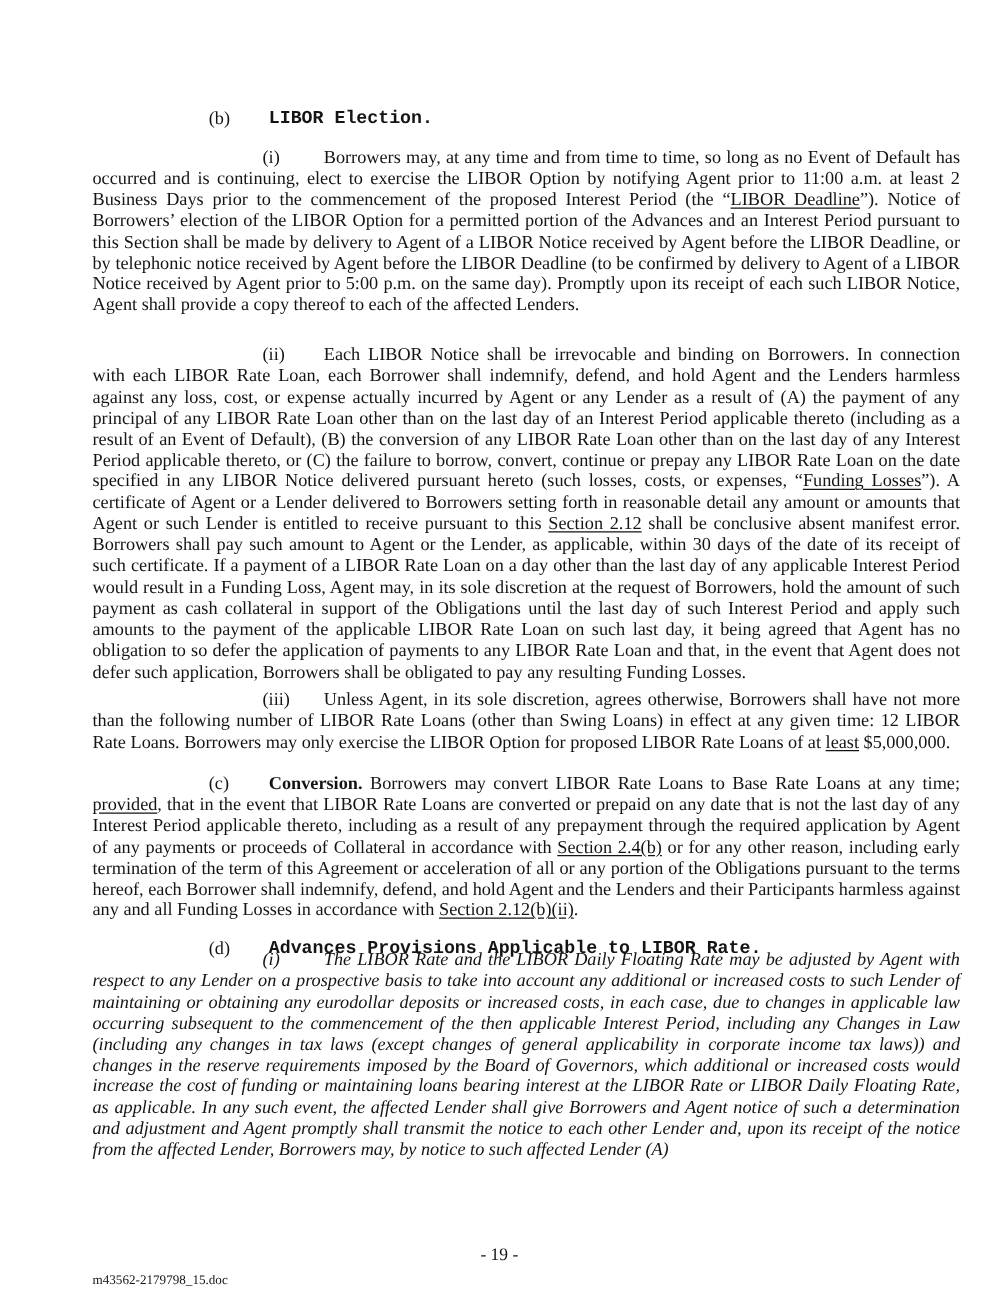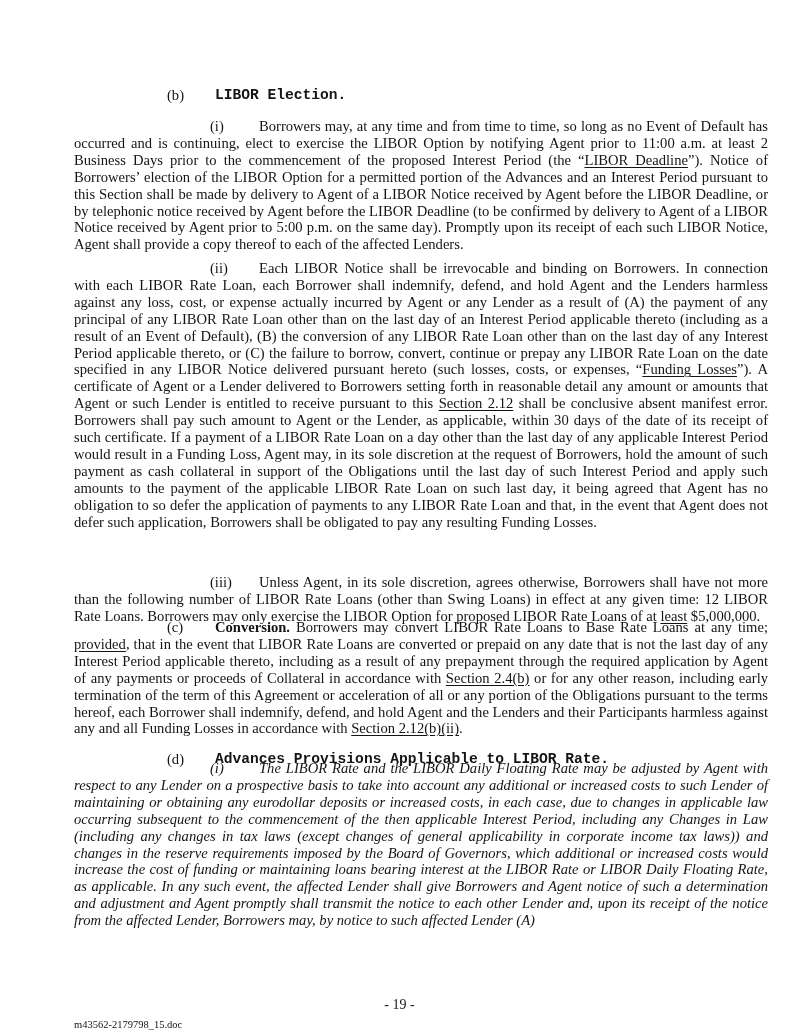--- a/index.html
+++ b/index.html
@@ -31,25 +31,25 @@
 
   <div class="block heading-line" style="top:87px;">
     <span class="lbl1">(b)</span>
     <span class="ttl1">LIBOR Election.</span>
   </div>
 
   <div class="block" style="top:118px;">
     <p class="para"><span class="lbl2">(i)</span><span>Borrowers may, at any time and from time to time, so long as no Event of Default has occurred and is continuing, elect to exercise the LIBOR Option by notifying Agent prior to 11:00 a.m. at least 2 Business Days prior to the commencement of the proposed Interest Period (the “</span><span class="u">LIBOR Deadline</span><span>”).  Notice of Borrowers’ election of the LIBOR Option for a permitted portion of the Advances and an Interest Period pursuant to this Section shall be made by delivery to Agent of a LIBOR Notice received by Agent before the LIBOR Deadline, or by telephonic notice received by Agent before the LIBOR Deadline (to be confirmed by delivery to Agent of a LIBOR Notice received by Agent prior to 5:00 p.m. on the same day).  Promptly upon its receipt of each such LIBOR Notice, Agent shall provide a copy thereof to each of the affected Lenders.</span></p>
   </div>
 
-  <div class="block" style="top:260px;">
+  <div class="block" style="top:276px;">
     <p class="para"><span class="lbl2">(ii)</span><span>Each LIBOR Notice shall be irrevocable and binding on Borrowers.  In connection with each LIBOR Rate Loan, each Borrower shall indemnify, defend, and hold Agent and the Lenders harmless against any loss, cost, or expense actually incurred by Agent or any Lender as a result of (A) the payment of any principal of any LIBOR Rate Loan other than on the last day of an Interest Period applicable thereto (including as a result of an Event of Default), (B) the conversion of any LIBOR Rate Loan other than on the last day of any Interest Period applicable thereto, or (C) the failure to borrow, convert, continue or prepay any LIBOR Rate Loan on the date specified in any LIBOR Notice delivered pursuant hereto (such losses, costs, or expenses, “</span><span class="u">Funding Losses</span><span>”). A certificate of Agent or a Lender delivered to Borrowers setting forth in reasonable detail any amount or amounts that Agent or such Lender is entitled to receive pursuant to this </span><span class="u">Section 2.12</span><span> shall be conclusive absent manifest error.  Borrowers shall pay such amount to Agent or the Lender, as applicable, within 30 days of the date of its receipt of such certificate.  If a payment of a LIBOR Rate Loan on a day other than the last day of any applicable Interest Period would result in a Funding Loss, Agent may, in its sole discretion at the request of Borrowers, hold the amount of such payment as cash collateral in support of the Obligations until the last day of such Interest Period and apply such amounts to the payment of the applicable LIBOR Rate Loan on such last day, it being agreed that Agent has no obligation to so defer the application of payments to any LIBOR Rate Loan and that, in the event that Agent does not defer such application, Borrowers shall be obligated to pay any resulting Funding Losses.</span></p>
   </div>
 
-  <div class="block" style="top:574px;">
+  <div class="block" style="top:552px;">
     <p class="para"><span class="lbl2">(iii)</span><span>Unless Agent, in its sole discretion, agrees otherwise, Borrowers shall have not more than the following number of LIBOR Rate Loans (other than Swing Loans) in effect at any given time: 12 LIBOR Rate Loans.  Borrowers may only exercise the LIBOR Option for proposed LIBOR Rate Loans of at </span><span class="u">least</span><span> $5,000,000.</span></p>
   </div>
 
   <div class="block" style="top:619px;">
     <p class="para"><span class="lbl-c">(c)</span><span class="bold">Conversion.</span><span> Borrowers may convert LIBOR Rate Loans to Base Rate Loans at any time; </span><span class="u">provided</span><span>, that in the event that LIBOR Rate Loans are converted or prepaid on any date that is not the last day of any Interest Period applicable thereto, including as a result of any prepayment through the required application by Agent of any payments or proceeds of Collateral in accordance with </span><span class="u">Section 2.4(b)</span><span> or for any other reason, including early termination of the term of this Agreement or acceleration of all or any portion of the Obligations pursuant to the terms hereof, each Borrower shall indemnify, defend, and hold Agent and the Lenders and their Participants harmless against any and all Funding Losses in accordance with </span><span class="u">Section 2.12(b)(ii)</span><span>.</span></p>
   </div>
 
   <div class="block heading-line" style="top:751px;">
     <span class="lbl1">(d)</span>
     <span class="ttl1">Advances Provisions Applicable to LIBOR Rate.</span>

